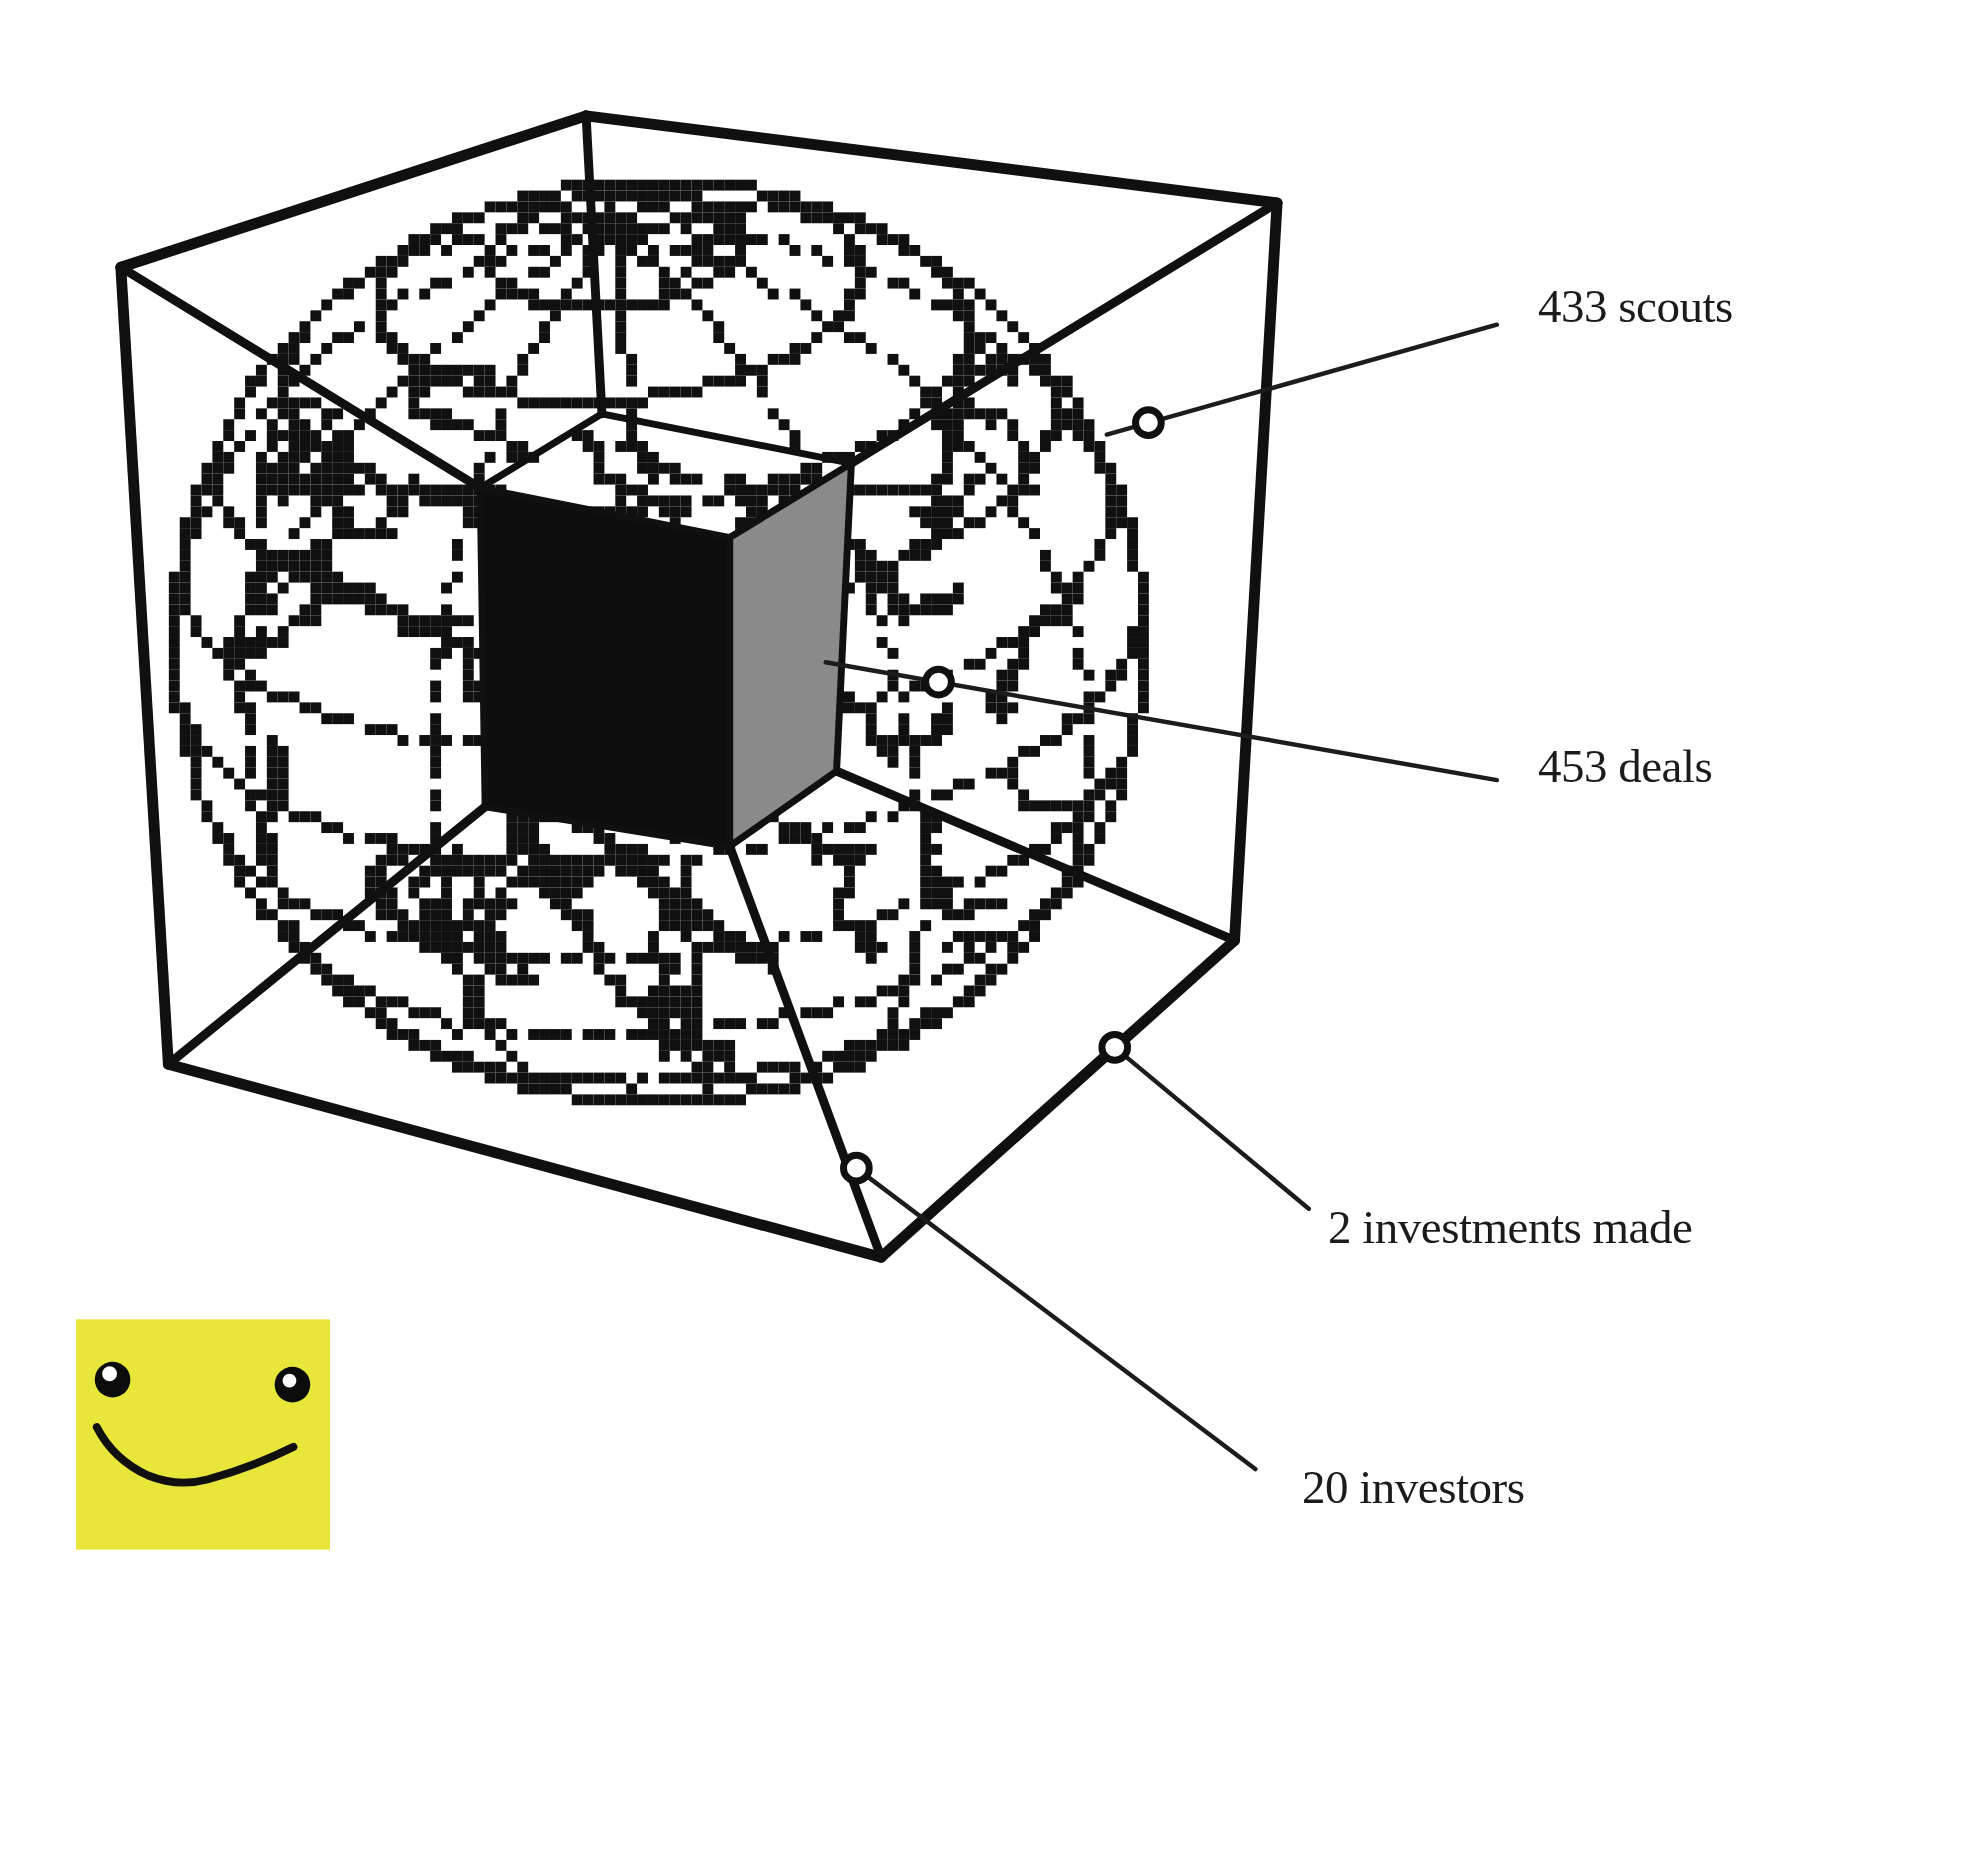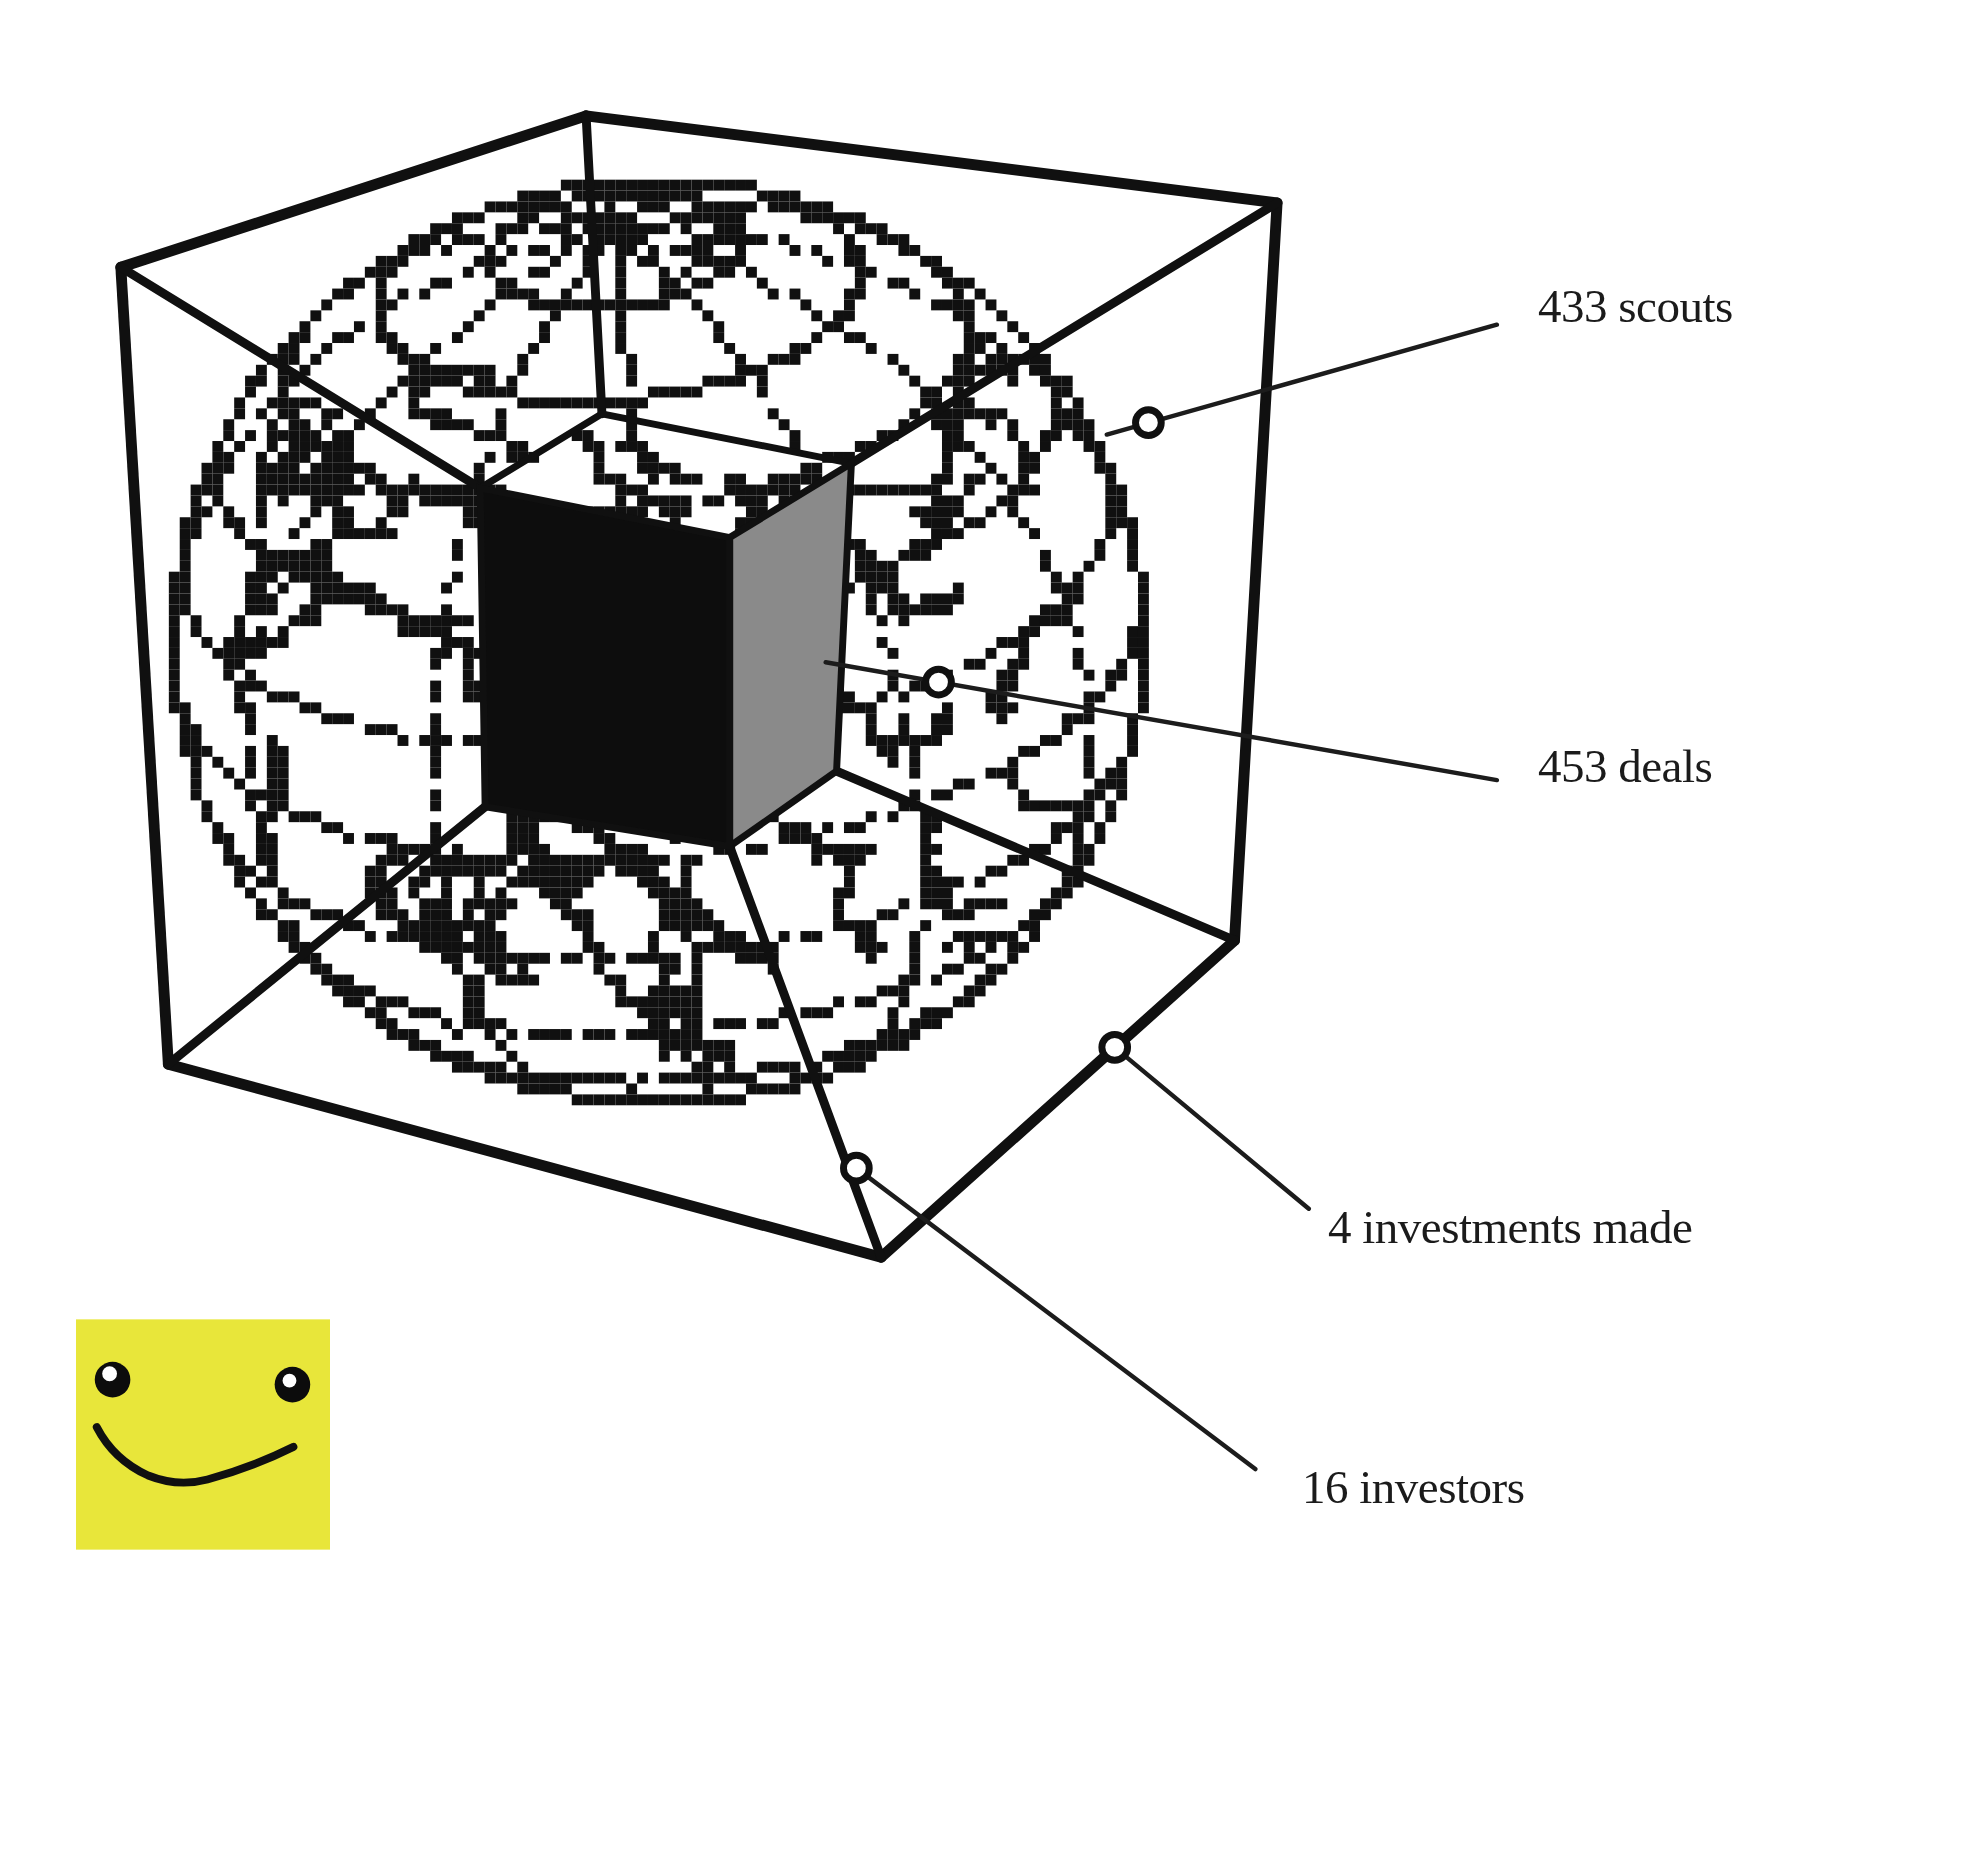--- a/index.html
+++ b/index.html
@@ -2095,23 +2095,23 @@
         <circle cx="1126" cy="1058" r="13" fill="#ffffff" stroke="#101010" stroke-width="7"></circle>
         <line x1="865" y1="1180" x2="1268" y2="1484" stroke="#1c1c1c" stroke-width="4.5" stroke-linecap="round"></line>
         <circle cx="865" cy="1180" r="13" fill="#ffffff" stroke="#101010" stroke-width="7"></circle>
       </g>
     </svg>
 
   <div class="callout-label" style="left:1538px;top:283px">433 scouts</div>
 
   <div class="callout-label" style="left:1538px;top:743px">453 deals</div>
 
-  <div class="callout-label" style="left:1328px;top:1204px">4 investments made</div>
+  <div class="callout-label" style="left:1328px;top:1204px">2 investments made</div>
 
-  <div class="callout-label" style="left:1302px;top:1464px">16 investors</div>
+  <div class="callout-label" style="left:1302px;top:1464px">20 investors</div>
 
   <svg id="smiley" viewBox="0 0 257 233">
     <rect x="0" y="0" width="257" height="233" fill="#e8e63a"></rect>
     <circle cx="37" cy="61" r="18" fill="#0c0c0c"></circle>
     <circle cx="34" cy="55" r="7.5" fill="#ffffff"></circle>
     <circle cx="219" cy="66" r="18" fill="#0c0c0c"></circle>
     <circle cx="216" cy="62" r="7" fill="#ffffff"></circle>
     <path d="M21,109 Q38,142 73,158 Q103,170 133,162 Q180,149 220,129" fill="none" stroke="#101010" stroke-width="8" stroke-linecap="round"></path>
   </svg>
 

